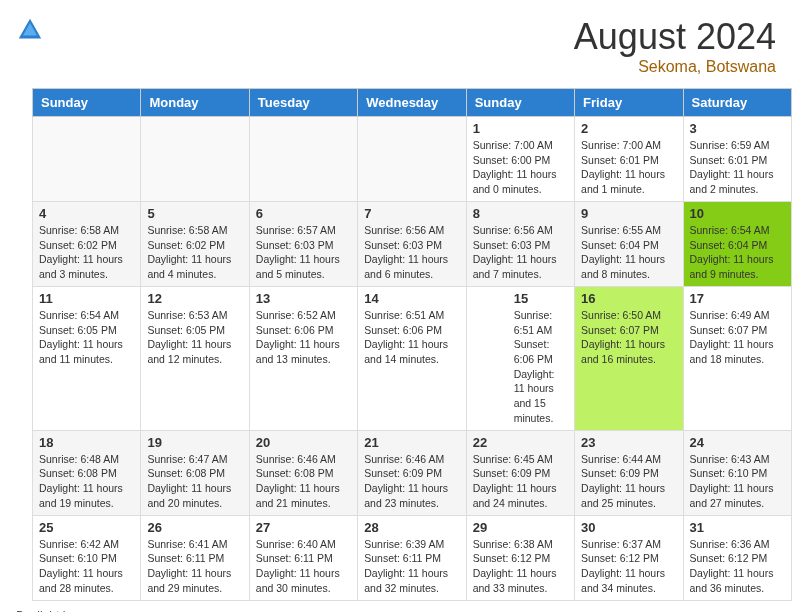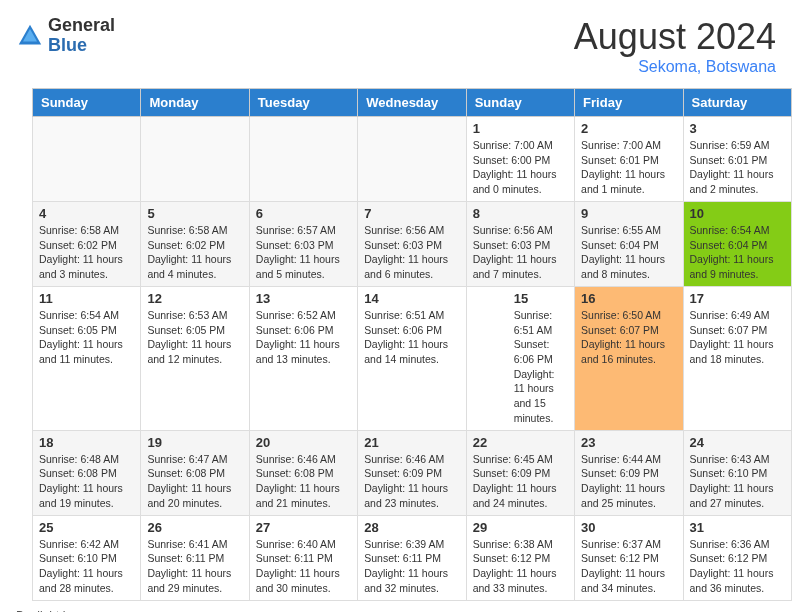--- a/index.html
+++ b/index.html
@@ -43,21 +43,21 @@
     .title-block {
       text-align: right;
     }
     .month-title {
       font-size: 36px;
       font-weight: normal;
       color: #333;
     }
     .location {
       font-size: 16px;
-      color: #3b82f6;
+      color: #a16207;
     }
     table {
       width: 100%;
       border-collapse: collapse;
       table-layout: fixed;
       margin-left: 16px;
     }
     th {
       background-color: #2b7fce;
       color: #fff;
@@ -98,24 +98,20 @@
   </style>
 </head>
 <body>
 
 <div class="header">
   <div class="logo">
     <svg class="logo-icon" viewBox="0 0 40 40">
       <polygon points="20,4 36,32 4,32" fill="#2b7fce"></polygon>
       <polygon points="20,10 30,28 10,28" fill="#5aaef0"></polygon>
     </svg>
-    <div class="logo-text">
-      <span class="logo-general">General</span>
-      <span class="logo-blue">Blue</span>
-    </div>
   </div>
   <div class="title-block">
     <div class="month-title">August 2024</div>
     <div class="location">Sekoma, Botswana</div>
   </div>
 </div>
 
 <table>
   <thead>
     <tr>
@@ -191,21 +187,21 @@
           <div class="day-info">Sunrise: 6:52 AM<br>Sunset: 6:06 PM<br>Daylight: 11 hours and 13 minutes.</div>
         </td>
         <td style="background: rgb(255, 255, 255);">
           <div class="day-num">14</div>
           <div class="day-info">Sunrise: 6:51 AM<br>Sunset: 6:06 PM<br>Daylight: 11 hours and 14 minutes.</div>
         </td>
         <td style="background: rgb(255, 255, 255); padding-left: 47px;">
           <div class="day-num">15</div>
           <div class="day-info">Sunrise: 6:51 AM<br>Sunset: 6:06 PM<br>Daylight: 11 hours and 15 minutes.</div>
         </td>
-        <td style="background: #fdba74;">
+        <td style="background: #bef264;">
           <div class="day-num">16</div>
           <div class="day-info">Sunrise: 6:50 AM<br>Sunset: 6:07 PM<br>Daylight: 11 hours and 16 minutes.</div>
         </td>
         <td style="background: rgb(255, 255, 255);">
           <div class="day-num">17</div>
           <div class="day-info">Sunrise: 6:49 AM<br>Sunset: 6:07 PM<br>Daylight: 11 hours and 18 minutes.</div>
         </td>
       </tr>
       <tr>
         <td style="background: rgb(245, 245, 245);">

